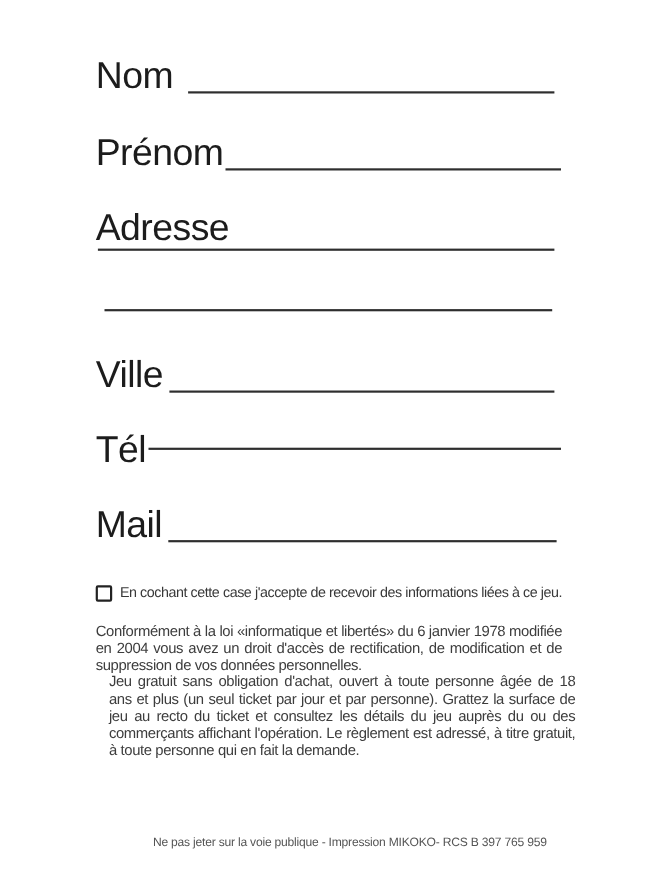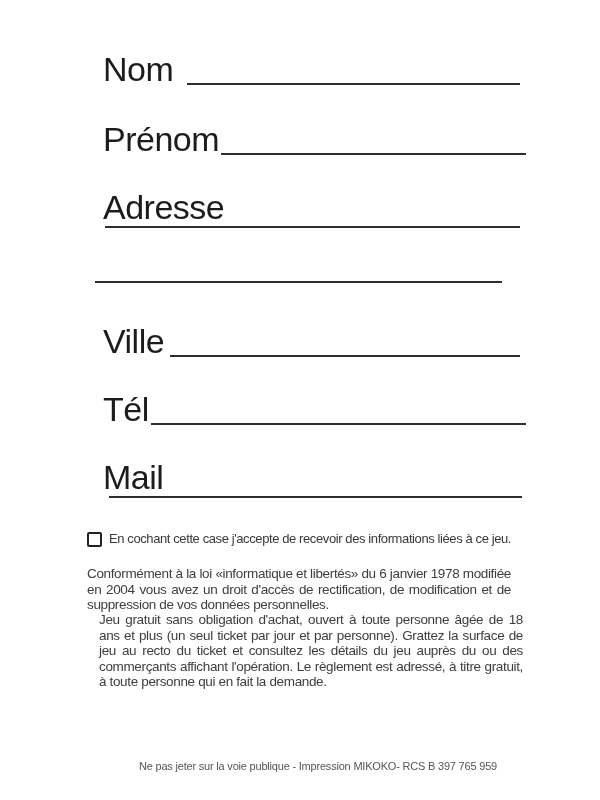--- a/index.html
+++ b/index.html
@@ -16,21 +16,20 @@
     overflow: hidden;
     color: #1f1f1f;
   }
 
   
   .form-row {
     position: absolute;
     left: 87px;
     height: 38px;
     display: flex;
-    margin-left: 16px;
   }
   .form-label {
     font-size: 34px;
     line-height: 38px;
     color: #1c1c1c;
     letter-spacing: -0.5px;
     white-space: nowrap;
   }
   .write-line {
     flex: 1;
@@ -38,23 +37,23 @@
     margin-bottom: 3px;
   }
   .row-nom     { top: 50px;  width: 417px; }
   .row-nom .write-line { margin-left: 14px; }
   .row-prenom  { top: 120px; width: 423px; text-align: center; }
   .row-prenom .write-line { margin-left: 2px; }
   .row-adresse { top: 188px; width: 417px; flex-direction: column; }
   .row-adresse .write-line { margin-left: 2px; }
   .row-ville   { top: 322px; width: 417px; }
   .row-ville .write-line { margin-left: 6px; }
-  .row-tel     { top: 390px; width: 423px; }
+  .row-tel     { top: 390px; width: 423px; align-items: center; }
   .row-tel .write-line { margin-left: 2px; }
-  .row-mail    { top: 458px; width: 419px; flex-direction: column; }
+  .row-mail    { top: 458px; width: 419px; }
   .row-mail .write-line { margin-left: 6px; }
 
   .solo-line {
     position: absolute;
     left: 95px;
     top: 281px;
     width: 407px;
     height: 0;
     border-bottom: 2px solid #2e2e2e;
   }

